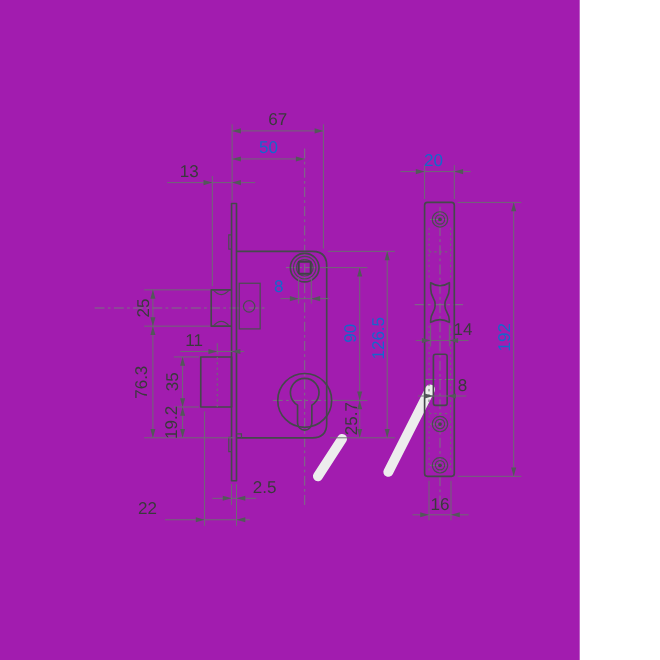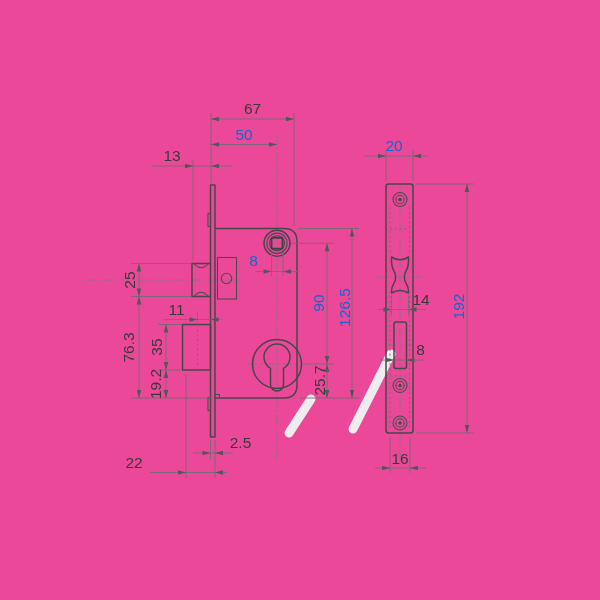--- a/index.html
+++ b/index.html
@@ -1,16 +1,16 @@
 <!DOCTYPE html>
 <html><head>
 <meta charset="utf-8">
 <style>
   html,body{margin:0;padding:0;background:#ffffff;}
-  .stage{width:600px;height:600px;background:#ec4899;position:relative;overflow:hidden;text-align:center;}
+  .stage{width:527px;height:600px;background:#a21caf;position:relative;overflow:hidden;text-align:center;}
   svg{display:block;}
   svg text{font-family:"Liberation Sans","DejaVu Sans",sans-serif;font-size:15.5px;fill:#3a3a3c;}
   svg text.t-blue{fill:#1468cc;}
   .obj{stroke:#45484b;stroke-width:1.5;fill:none;stroke-linejoin:round;}
   .sq{stroke:#3f4245;stroke-width:1.9;fill:none;}
   .obj-thin{stroke:#4a4d50;stroke-width:1.1;fill:none;}
   .dim{stroke:#6b6e71;stroke-width:0.85;fill:none;}
   .cl{stroke:#777a7d;stroke-width:0.85;fill:none;stroke-dasharray:9 3 2.5 3;}
   .hid{stroke:#6b6e71;stroke-width:0.9;fill:none;stroke-dasharray:2.2 2.6;}
   .wm{stroke:#ededed;stroke-width:9;fill:none;stroke-linecap:round;}

